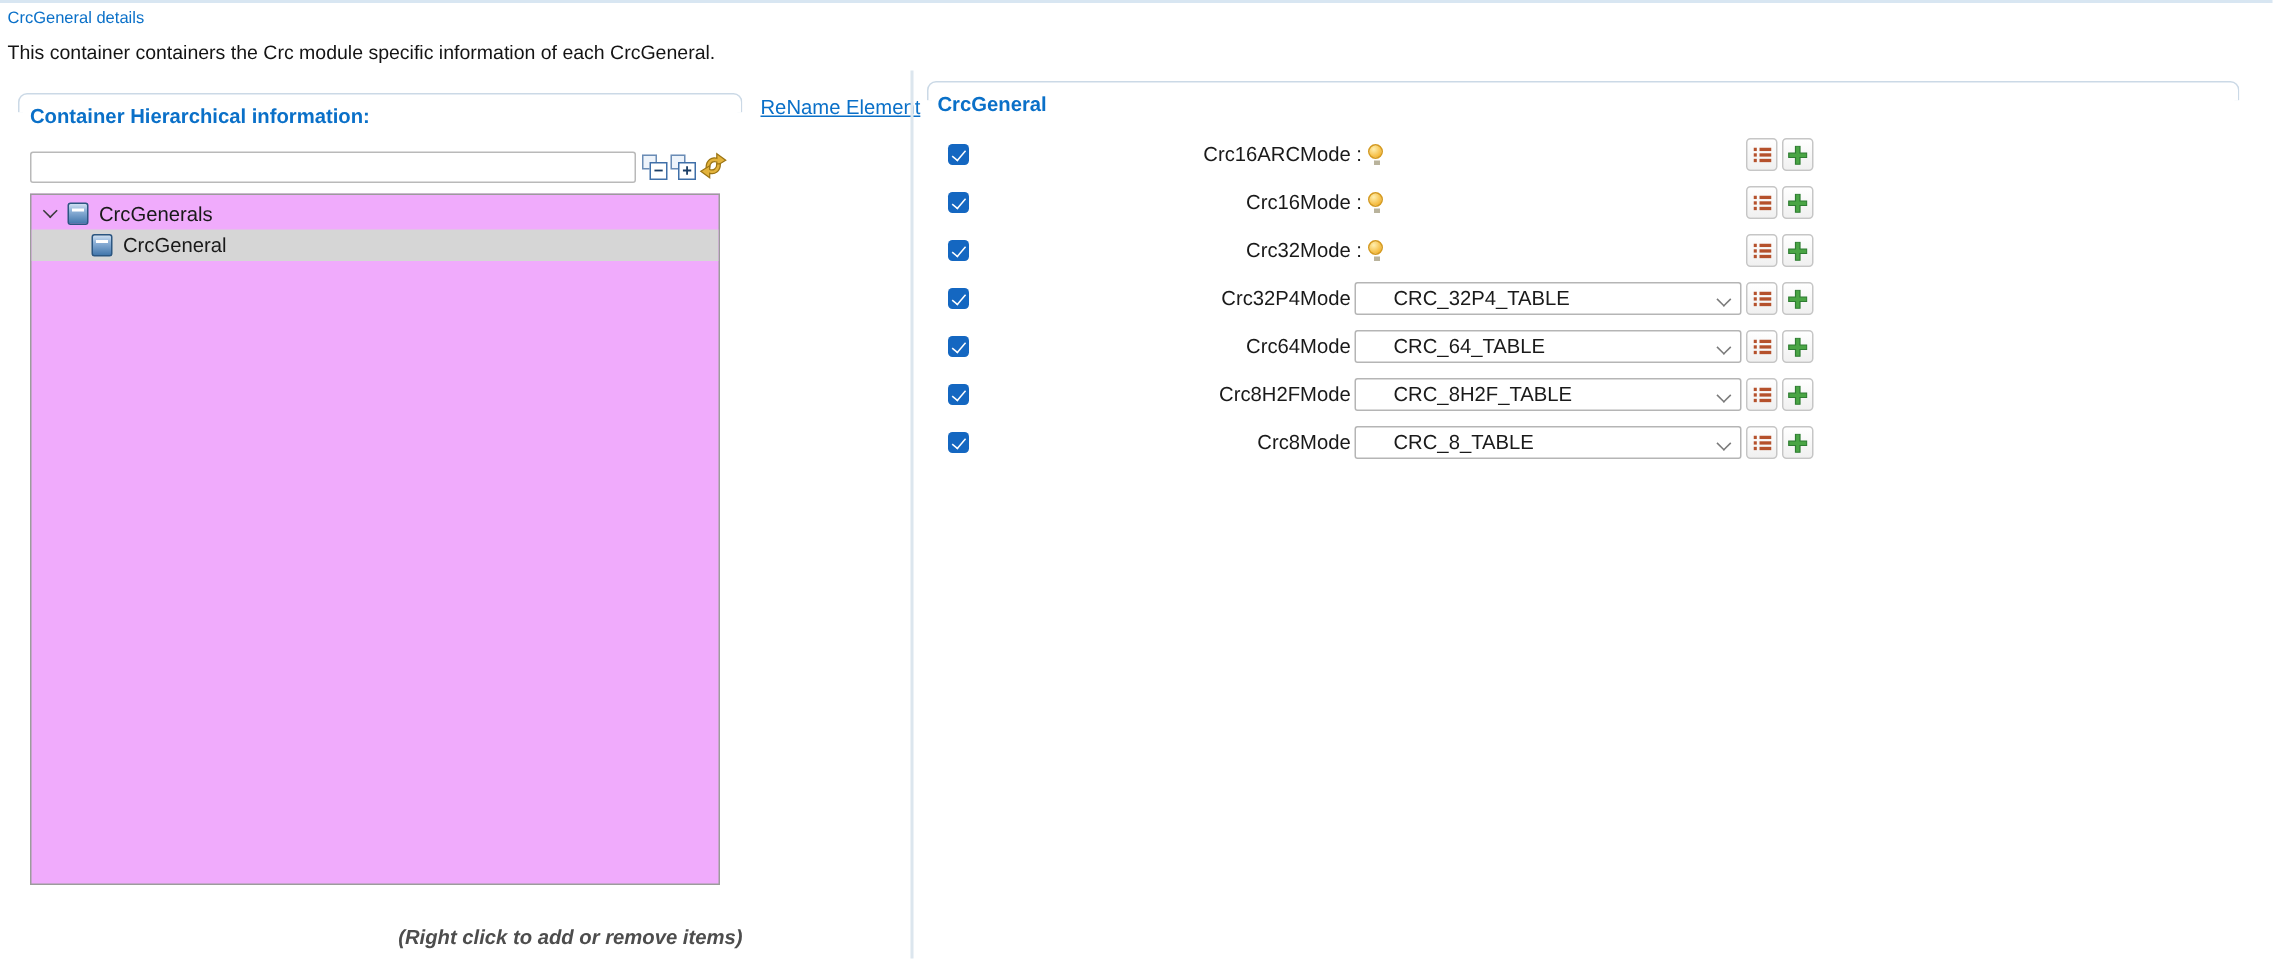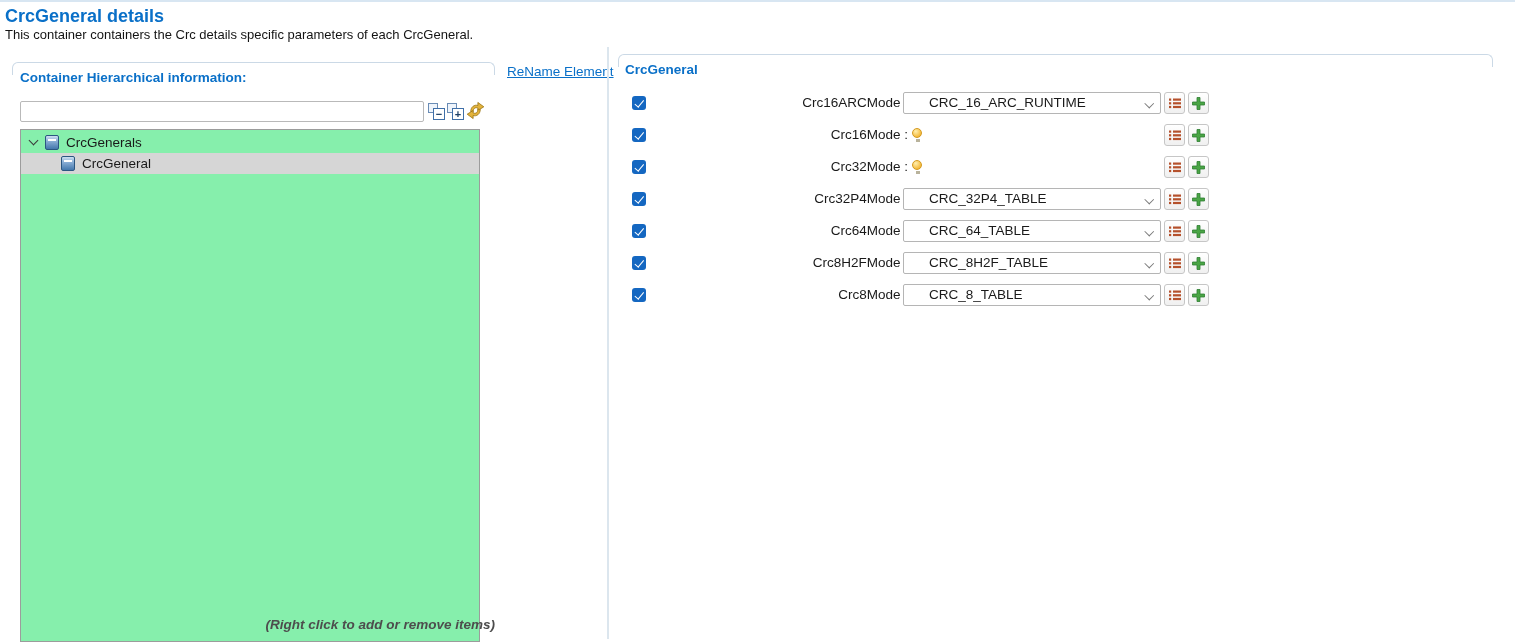--- a/index.html
+++ b/index.html
@@ -1,21 +1,21 @@
 <!DOCTYPE html>
 <html style="--blue: #0a70c8; --checkbox: #1467c1; --selection: #d6d6d6; --hint: #4d4d4d; --divider: #dce6ee; --section-border: #cbd9e6; --tree-border: #9c9c9c; --input-border: #b9b9b9; --select-border: #b5b5b5; --btn-border: #c6c6c6;"><head>
 <meta charset="utf-8">
 <style>
   * { margin:0; padding:0; box-sizing:border-box; }
   html,body { width:1515px; height:642px; background:#fff; overflow:hidden;
               font-family:"Liberation Sans", sans-serif; color:#1a1a1a; }
   body { position:relative; border-top:2px solid #d8e6f2; }
 
   
-  .page-title { position:absolute; left:5px; top:4px; font-size:18px; font-weight:bold; color:var(--blue); }
+  .page-title { position:absolute; left:5px; top:4px; font-size:11px; font-weight:normal; color:var(--blue); }
   .page-desc  { position:absolute; left:5px; top:25px; font-size:13px; color:#141414; }
 
   
   .section-cap { position:absolute; border:1px solid var(--section-border); border-bottom:none;
                  border-radius:6px 6px 0 0; height:13px; background:transparent; }
   .cap-left  { left:12px; top:60px; width:483px; }
   .cap-right { left:618px; top:52px; width:875px; }
   .section-title { position:absolute; font-size:13.5px; font-weight:bold; color:var(--blue); }
   .title-left  { left:20px; top:68px; }
   .title-right { left:625px; top:60px; }
@@ -32,22 +32,22 @@
                   border:1px solid var(--input-border); border-radius:2px; font-size:13px; padding:0 5px;
                   outline:none; background:#fff; }
   .mini-tool { position:absolute; top:101px; width:17px; height:17px; cursor:pointer; }
   .tool-collapse { left:428px; } .tool-expand { left:447px; } .tool-refresh { left:466px; top:99px; }
   .dupe-back  { position:absolute; left:0; top:0; width:10px; height:10px; background:#eef4fb;
                 border:1px solid #6a8cb5; }
   .dupe-front { position:absolute; right:0; bottom:0; width:12px; height:12px; background:#fff;
                 border:1px solid #3f6fa8; color:#1d3f66; font:bold 11px/10px "Liberation Sans",sans-serif;
                 text-align:center; }
 
-  .tree-box { position:absolute; left:20px; top:127px; width:460px; height:513px;
-              border:1px solid var(--tree-border); background:#86efac; overflow:hidden; }
+  .tree-box { position:absolute; left:20px; top:127px; width:460px; height:461px;
+              border:1px solid var(--tree-border); background:#f0abfc; overflow:hidden; }
   .tree-row { position:relative; height:21px; display:flex; align-items:center; font-size:13.5px; cursor:pointer; }
   .tree-row.root  { padding-left:9px; margin-top:2px; }
   .tree-row.child { padding-left:40px; background:var(--selection); }
   .chev { width:8px; height:8px; margin-right:7px; position:relative; top:-2px; }
   .chev::after { content:""; position:absolute; left:0; top:0; width:6px; height:6px;
                  border-right:1.6px solid #3a3a3a; border-bottom:1.6px solid #3a3a3a; transform:rotate(45deg); }
   .tree-icon { width:14px; height:15px; margin-right:7px; border:1px solid #2b5681; border-radius:2px;
                background:linear-gradient(180deg,#cfdff1 0%,#8fb2d8 35%,#4377ac 100%); position:relative; flex:none; }
   .tree-icon::after { content:""; position:absolute; left:2px; right:2px; top:3px; height:2px; background:#fff; }
 
@@ -75,21 +75,21 @@
              border-right:1.3px solid #7a7a7a; border-bottom:1.3px solid #7a7a7a; transform:rotate(45deg); }
   .pbtn { position:absolute; top:0; width:21px; height:22px; border:1px solid var(--btn-border);
           border-radius:3px; background:linear-gradient(#ffffff,#f0f0f0); cursor:pointer;
           display:flex; align-items:center; justify-content:center; }
   .btn-list { left:546px; } .btn-add { left:570px; }
 </style>
 </head>
 <body>
 
 <div class="page-title">CrcGeneral details</div>
-<div class="page-desc">This container containers the Crc details specific parameters of each CrcGeneral.</div>
+<div class="page-desc">This container containers the Crc module specific information of each CrcGeneral.</div>
 
 <a class="rename-link">ReName Element</a>
 
 <div class="vdivider"></div>
 
 <div class="section-cap cap-left"></div>
 <div class="section-title title-left">Container Hierarchical information:</div>
 
 <input class="filter-input" type="text" value="" style="">
 
@@ -123,24 +123,20 @@
 <div class="hint">(Right click to add or remove items)</div>
 
 <div class="section-cap cap-right"></div>
 <div class="section-title title-right">CrcGeneral</div>
 
 <div class="rows" id="rows">
   <div class="prow">
     <span class="pcheck"></span>
     <span class="plabel">Crc16ARCMode : </span>
     <span class="bulb"></span>
-    <div class="pselect">
-      <span class="sel-value">CRC_16_ARC_RUNTIME</span>
-      <span class="sel-chev"></span>
-    </div>
     <div class="pbtn btn-list">
       <svg width="12" height="11" viewBox="0 0 12 11">
         <g fill="#b5512c">
           <rect x="0" y="0.5" width="2.2" height="2.2"></rect>
             <rect x="4" y="0.5" width="8" height="2.2"></rect>
           <rect x="0" y="4.2" width="2.2" height="2.2"></rect>
             <rect x="4" y="4.2" width="8" height="2.2"></rect>
           <rect x="0" y="7.9" width="2.2" height="2.2"></rect>
             <rect x="4" y="7.9" width="8" height="2.2"></rect>
         </g>

